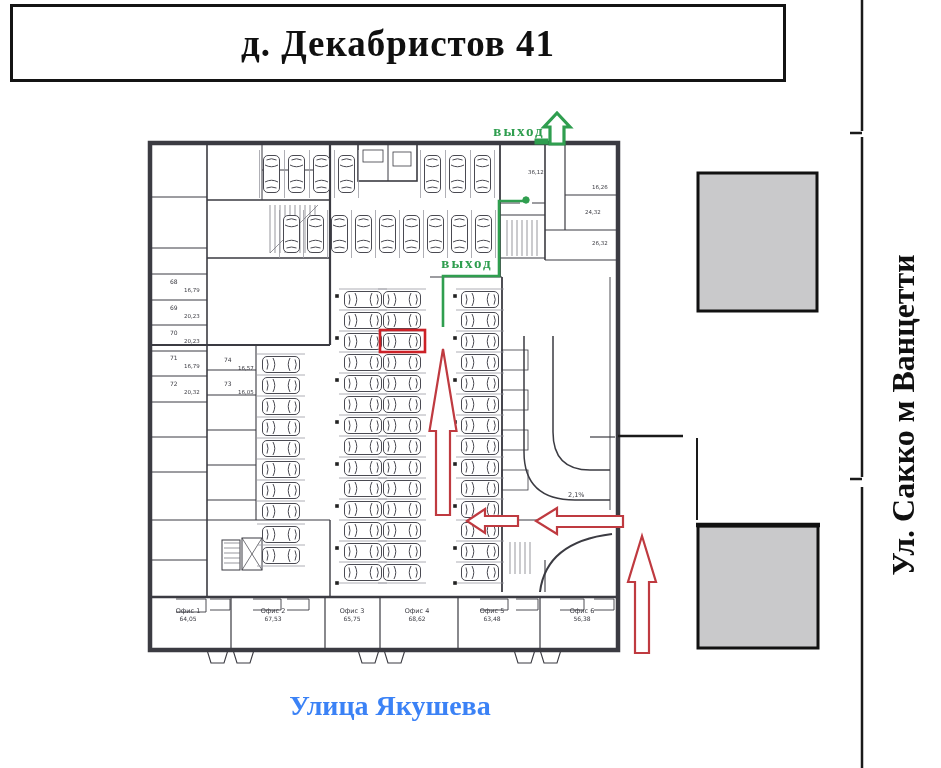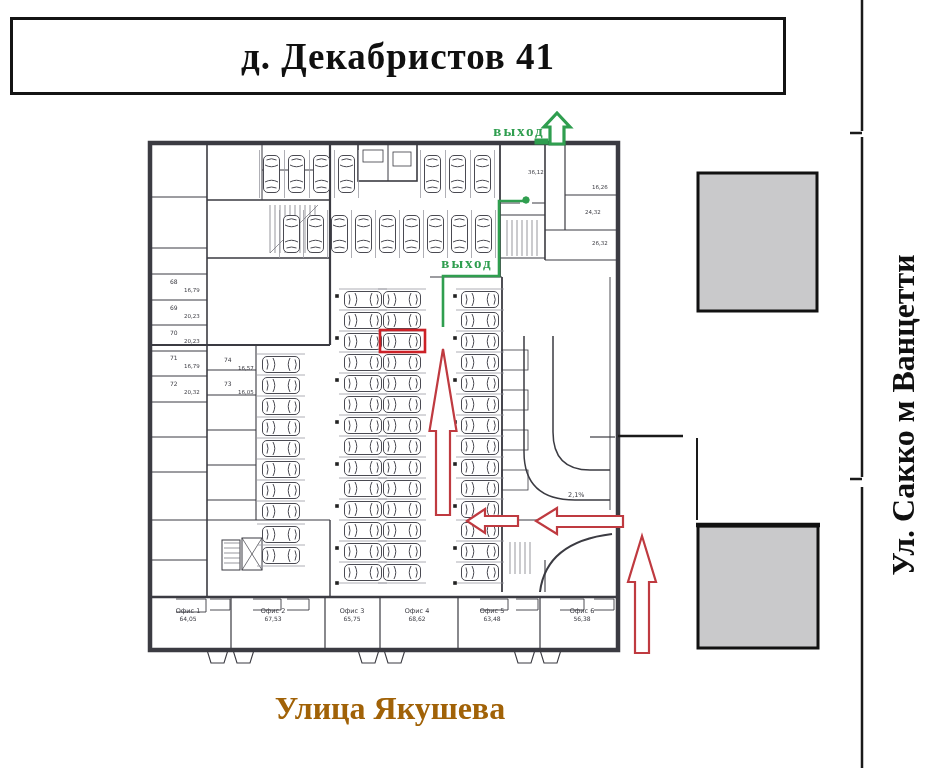--- a/index.html
+++ b/index.html
@@ -1,22 +1,22 @@
 <!DOCTYPE html>
 <html><head>
 <meta charset="utf-8">
 <style>
   html,body{margin:0;padding:0;background:#fff;}
   #stage{position:relative;width:941px;height:768px;background:#fff;overflow:hidden;
          font-family:"Liberation Serif",serif;}
   #titleBox{position:absolute;left:10px;top:4px;width:770px;height:72px;
     border:3px solid #141414;display:flex;align-items:center;justify-content:center;
-    font-size:37px;font-weight:bold;color:#101010;letter-spacing:1px;margin-top:13px;}
+    font-size:37px;font-weight:bold;color:#101010;letter-spacing:1px;}
   #streetBottom{position:absolute;left:150px;top:690px;width:480px;text-align:center;
-    font-size:32px;font-weight:bold;color:#a16207;}
+    font-size:28px;font-weight:bold;color:#3b82f6;}
   #streetRight{position:absolute;left:903px;top:415px;transform:translate(-50%,-50%) rotate(-90deg);
     white-space:nowrap;font-size:32px;font-weight:bold;color:#101010;}
   svg text{font-family:"DejaVu Sans",sans-serif;}
   .exitLbl{font-family:"Liberation Serif",serif;font-weight:bold;letter-spacing:2px;}
 </style>
 </head>
 <body>
 
 <div id="stage">
 

